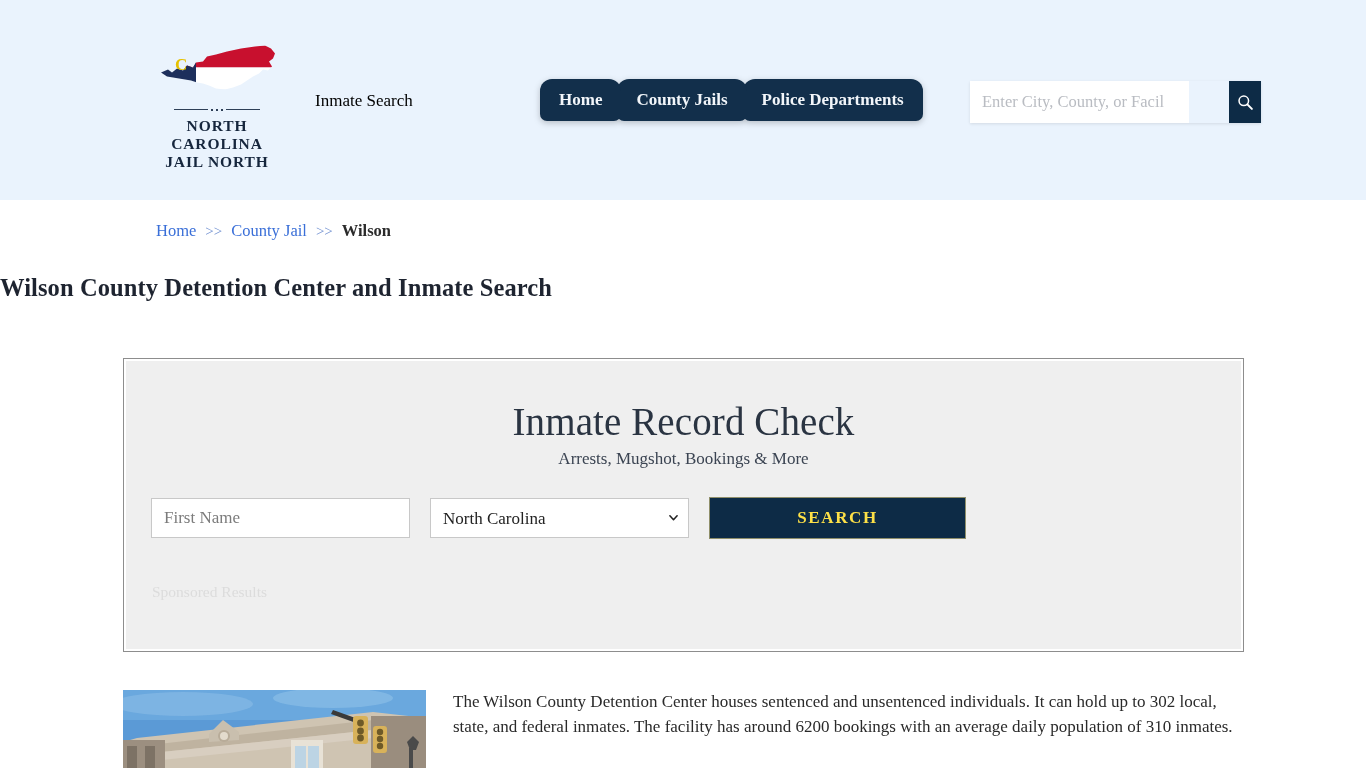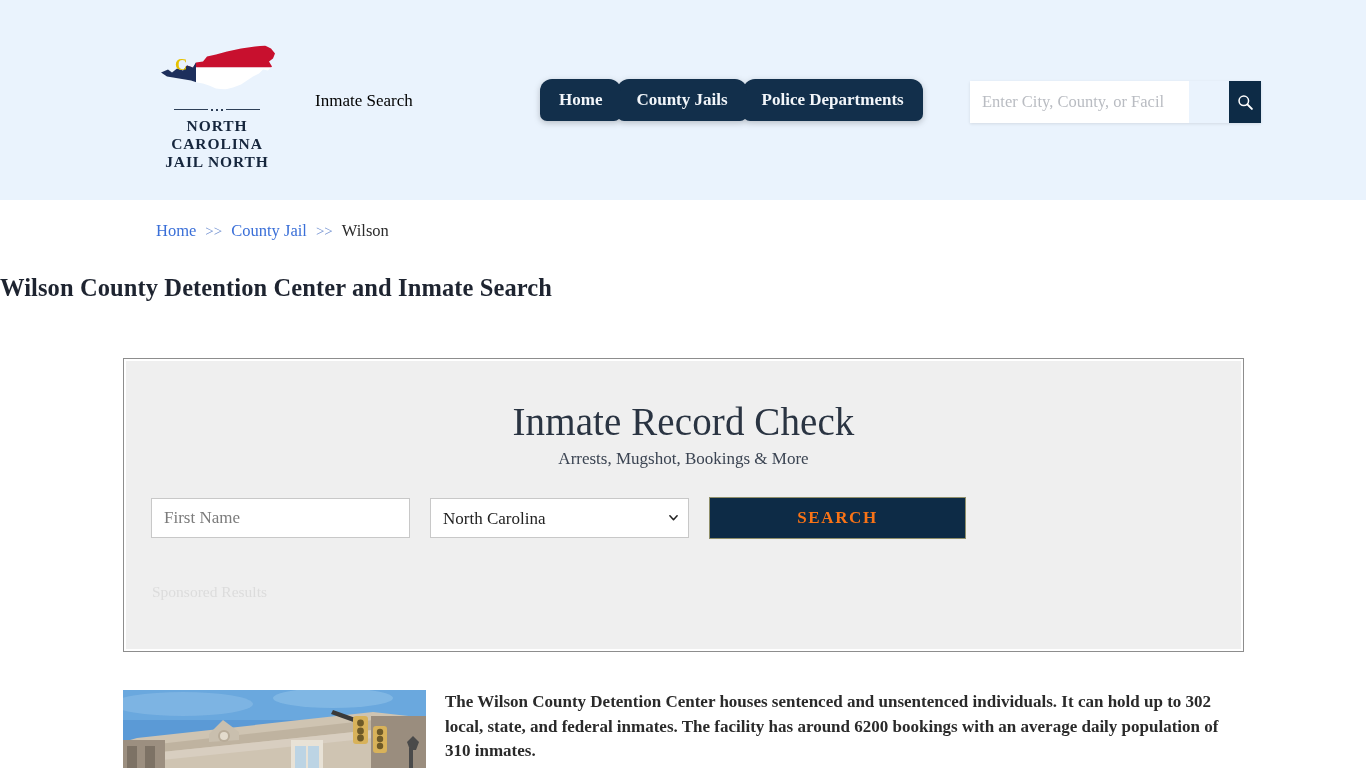--- a/index.html
+++ b/index.html
@@ -79,21 +79,21 @@
   }
 
   
   .breadcrumb {
     position: absolute; left: 156px; top: 221px;
     font-size: 16.5px; color: #3d3d3d;
     display: flex; align-items: baseline; gap: 9px;
   }
   .breadcrumb a { color: #3a6fd8; text-decoration: none; cursor: pointer; }
   .breadcrumb .sep { color: #6f8fd0; font-size: 15px; }
-  .breadcrumb .current { color: #2b2b2b; font-weight: normal; }
+  .breadcrumb .current { color: #2b2b2b; font-weight: bold; }
 
   
   .page-title {
     position: absolute; left: 0; top: 274px; width: 1366px;
     font-size: 24.5px; font-weight: bold; color: #1e2430;
     letter-spacing: 0.1px;
   }
 
   
   .panel {
@@ -139,34 +139,34 @@
   }
   .sel-chev {
     position: absolute; right: 11px; top: 15px;
     width: 9px; height: 9px;
     pointer-events: none;
   }
   .btn-search {
     width: 257px; height: 42px;
     background: #0d2b46;
     border: 1px solid #8f8f6a;
-    color: #f97316;
+    color: #fde047;
     font-family: "Liberation Serif", serif;
     font-size: 17px; font-weight: bold; letter-spacing: 1.6px;
     cursor: pointer;
   }
   .sponsored {
     position: absolute; left: 28px; top: 224px;
     font-size: 15.5px; color: #dcdcdc;
   }
 
   
   .content {
     position: absolute; left: 123px; top: 690px;
-    width: 1121px; display: flex; gap: 19px; font-weight: bold;
+    width: 1121px; display: flex; gap: 27px;
   }
   .thumb {
     width: 303px; height: 78px;
     overflow: hidden; position: relative; flex: 0 0 303px;
   }
   .body-text {
     font-size: 17px; line-height: 24.5px; color: #2a2a2a;
     width: 790px;
   }
 </style>

